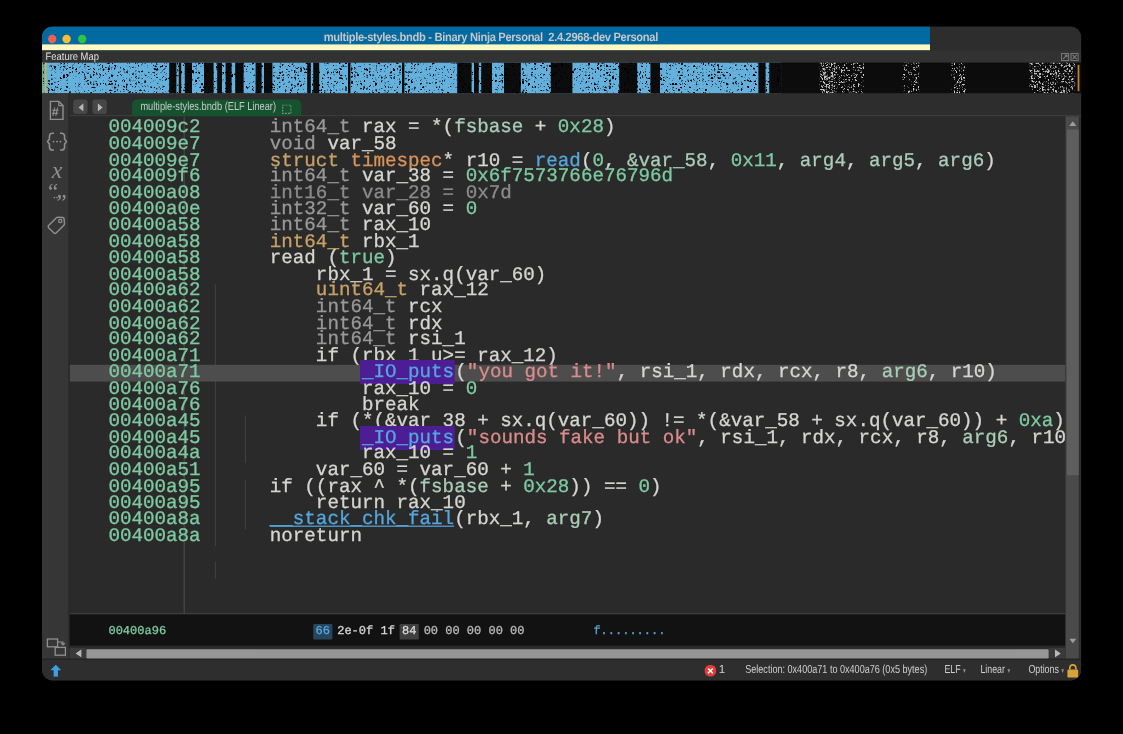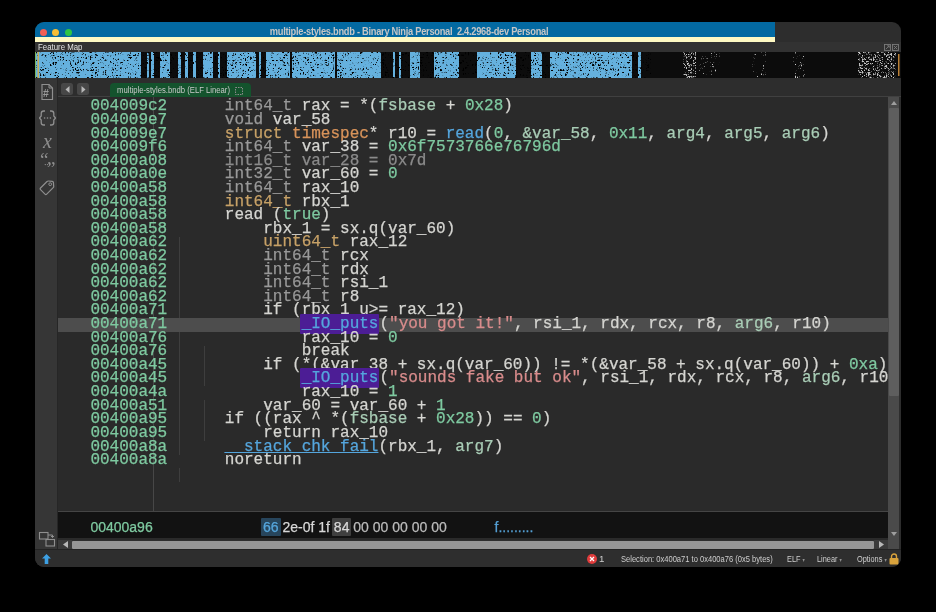--- a/index.html
+++ b/index.html
@@ -20,21 +20,21 @@
 .row i{position:relative}
 .row{position:relative;height:13.62px;line-height:13.62px;white-space:pre;font-family:"Liberation Mono",monospace;font-size:16px;-webkit-text-stroke:0.25px currentColor}
 .row.hl{background:#4d4d4d;margin-left:-32.4px;padding-left:32.4px;width:830px}
 #rows{position:absolute;left:32.4px;top:3.3px;width:797px}
 .g{color:#7ec9a0} .w{color:#d5d5d1} .t{color:#999999} .k{color:#c7a167} .o{color:#d8935a}
 .b{color:#55a6dd} .s{color:#d98c8c} .d{color:#8b8b8b} .p{color:#a9cdb6}
 .iob{background:#4c1d95;border-radius:1px;padding:1px 1px 1px 2px;margin-left:-2px}
 #vsep{left:95px;top:0;width:1px;height:415px;background:#474747}
 .guide{position:absolute;width:1px;background:#3e3e3e}
 #hexpane{left:0;top:415px;width:830px;height:26px;background:#121212}
-#hexpane .hx{position:absolute;top:8px;height:14px;line-height:14px;font-family:Liberation Sans, sans-serif;font-size:14px;white-space:pre;-webkit-text-stroke:0.25px currentColor}
+#hexpane .hx{position:absolute;top:8px;height:14px;line-height:14px;font-family:Liberation Mono, monospace;font-size:10px;white-space:pre;-webkit-text-stroke:0.25px currentColor}
 #funcsep{left:0;top:413.5px;width:830px;height:1px;background:#454545}
 #vscroll{left:853px;top:75px;width:11px;height:452px;background:#4a4a4a}
 #vthumb{position:absolute;left:0.5px;top:11px;width:10px;height:288px;background:#5e5e5e;border-radius:1px}
 .varrow{position:absolute;left:0;width:11px;text-align:center;color:#a0a0a0;font-size:6px;line-height:10px}
 #hscroll{left:23px;top:518px;width:830px;height:9px;background:#2e2e2e}
 #hthumb{position:absolute;left:14px;top:0.5px;width:802px;height:8px;background:#969696;border-radius:1px}
 .harrow{position:absolute;top:0;width:14px;height:9px;color:#b5b5b5;font-size:6px;line-height:9px;text-align:center;background:#3a3a3a}
 #status{left:0;top:527px;width:866px;height:18px;background:#2e2e2e;border-top:1px solid #232323}
 #status .tx{position:absolute;top:3px;font-size:9.7px;color:#cecece;white-space:nowrap;transform-origin:0 0}
 .drop{color:#909090;font-size:6px}
@@ -183,21 +183,20 @@
 <div class="row"><i class="g">00400a08</i><i class="w">      </i><i class="d">int16_t var_28 = 0x7d</i></div>
 <div class="row"><i class="g">00400a0e</i><i class="w">      </i><i class="t">int32_t</i><i class="w"> var_60 = </i><i class="g">0</i></div>
 <div class="row"><i class="g">00400a58</i><i class="w">      </i><i class="t">int64_t</i><i class="w"> rax_10</i></div>
 <div class="row"><i class="g">00400a58</i><i class="w">      </i><i class="k">int64_t</i><i class="w"> rbx_1</i></div>
 <div class="row"><i class="g">00400a58</i><i class="w">      </i><i class="w">read (</i><i class="g">true</i><i class="w">)</i></div>
 <div class="row"><i class="g">00400a58</i><i class="w">          </i><i class="w">rbx_1 = sx.q(var_60)</i></div>
 <div class="row"><i class="g">00400a62</i><i class="w">          </i><i class="k">uint64_t</i><i class="w"> rax_12</i></div>
 <div class="row"><i class="g">00400a62</i><i class="w">          </i><i class="t">int64_t</i><i class="w"> rcx</i></div>
 <div class="row"><i class="g">00400a62</i><i class="w">          </i><i class="t">int64_t</i><i class="w"> rdx</i></div>
 <div class="row"><i class="g">00400a62</i><i class="w">          </i><i class="t">int64_t</i><i class="w"> rsi_1</i></div>
-<div class="row"><i class="g">00400a62</i><i class="w">          </i><i class="t">int64_t</i><i class="w"> r8</i></div>
 <div class="row"><i class="g">00400a71</i><i class="w">          </i><i class="w">if (rbx_1 u&gt;= rax_12)</i></div>
 <div class="row hl"><i class="g">00400a71</i><i class="w">              </i><i class="iob"><i class="b">_IO_puts</i></i><i class="w">(</i><i class="s">"you got it!"</i><i class="w">, rsi_1, rdx, rcx, r8, </i><i class="p">arg6</i><i class="w">, r10)</i></div>
 <div class="row"><i class="g">00400a76</i><i class="w">              </i><i class="w">rax_10 = </i><i class="g">0</i></div>
 <div class="row"><i class="g">00400a76</i><i class="w">              </i><i class="w">break</i></div>
 <div class="row"><i class="g">00400a45</i><i class="w">          </i><i class="w">if (*(&amp;var_38 + sx.q(var_60)) != *(&amp;var_58 + sx.q(var_60)) + </i><i class="g">0xa</i><i class="w">)</i></div>
 <div class="row"><i class="g">00400a45</i><i class="w">              </i><i class="iob"><i class="b">_IO_puts</i></i><i class="w">(</i><i class="s">"sounds fake but ok"</i><i class="w">, rsi_1, rdx, rcx, r8, </i><i class="p">arg6</i><i class="w">, r10)</i></div>
 <div class="row"><i class="g">00400a4a</i><i class="w">              </i><i class="w">rax_10 = </i><i class="g">1</i></div>
 <div class="row"><i class="g">00400a51</i><i class="w">          </i><i class="w">var_60 = var_60 + </i><i class="g">1</i></div>
 <div class="row"><i class="g">00400a95</i><i class="w">      </i><i class="w">if ((rax ^ *(</i><i class="p">fsbase</i><i class="w"> + </i><i class="g">0x28</i><i class="w">)) == </i><i class="g">0</i><i class="w">)</i></div>
 <div class="row"><i class="g">00400a95</i><i class="w">          </i><i class="w">return rax_10</i></div>

